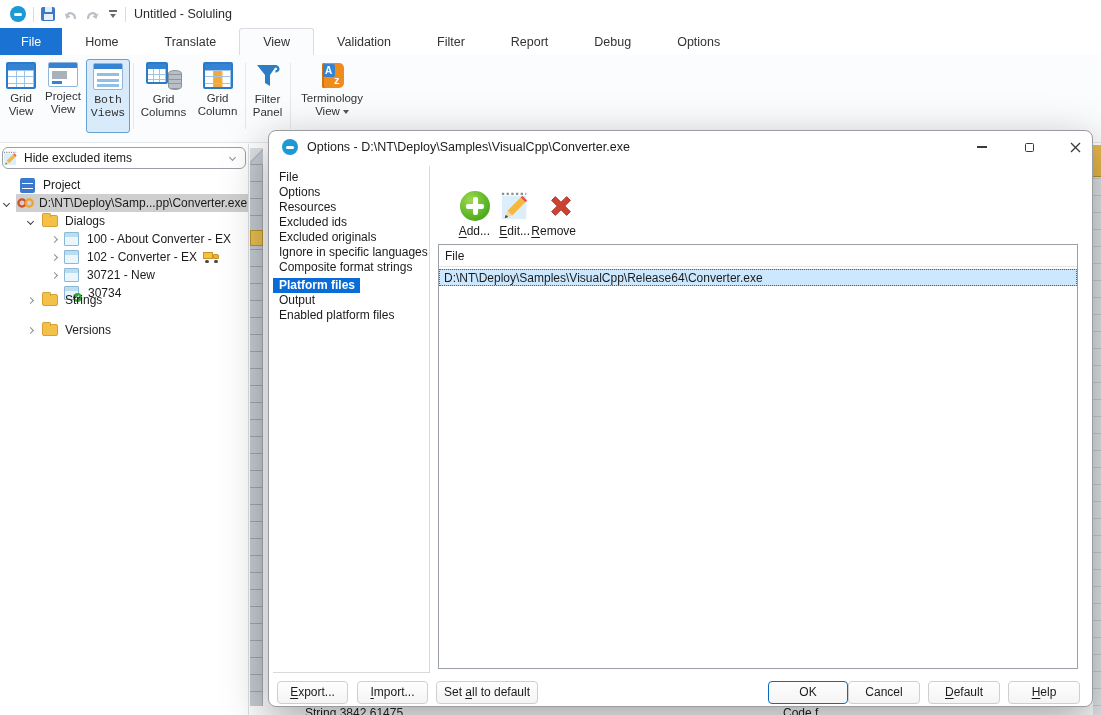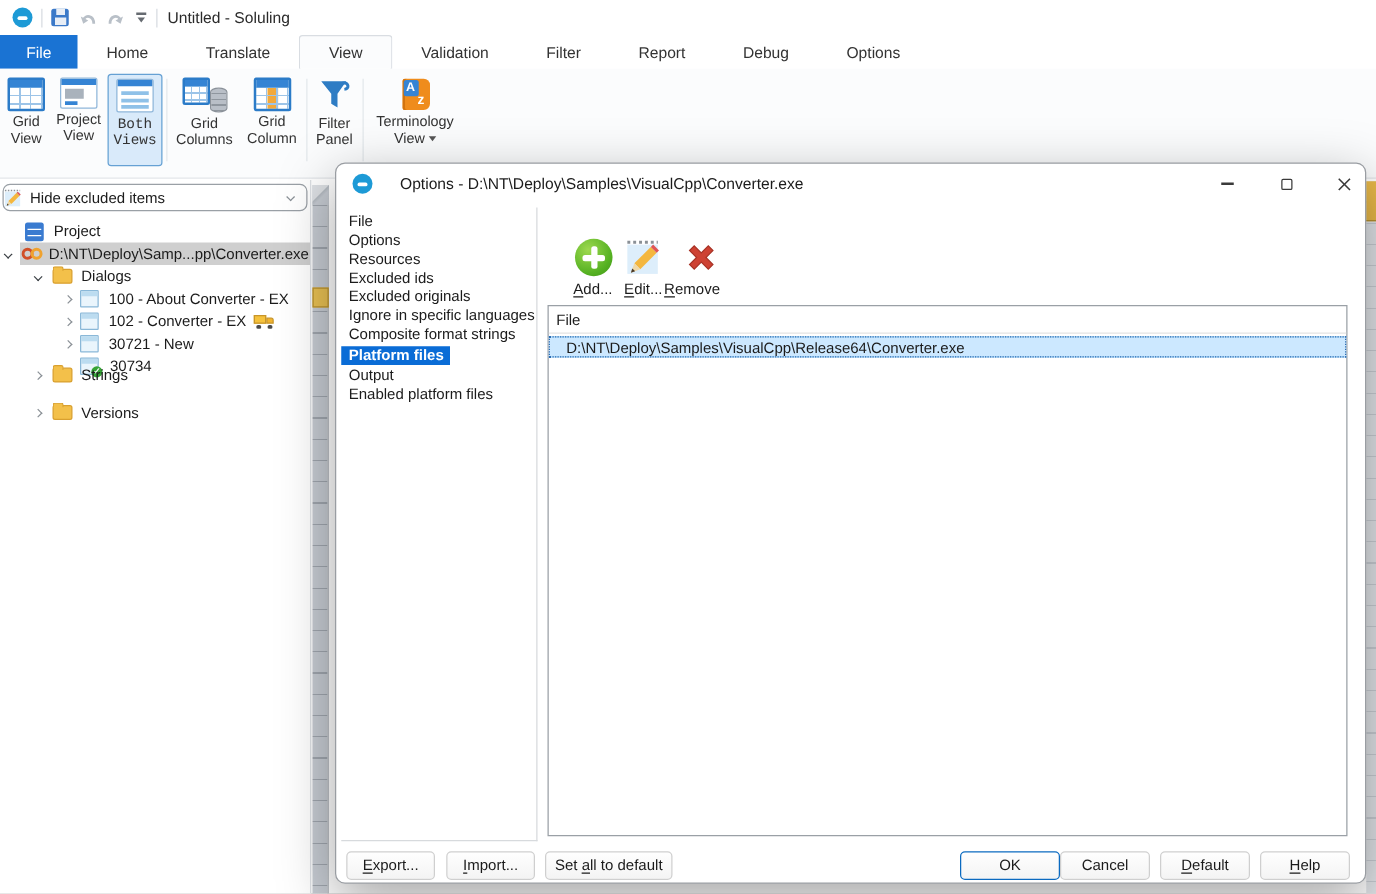--- a/index.html
+++ b/index.html
@@ -104,41 +104,41 @@
     background: repeating-linear-gradient(to bottom, #c6cbd2 0 16px, #9fa5ad 16px 17px); border-right:1px solid #a8adb4; }
   .rowhdrs .corner { position:absolute; left:0; top:0; width:13px; height:16px; background:linear-gradient(135deg,#dde0e4 45%, #b2b8bf 46%, #c6cbd2 60%); }
   .yellowcell { left:250px; top:230px; width:13px; height:16px; background:#e8c053; border:1px solid #bb9330; }
   .rightsliver { left:1093px; top:145px; width:8px; height:570px; background:repeating-linear-gradient(to bottom, #e2e5e9 0 16px, #c8cdd3 16px 17px); }
   .rightsliver .orange { position:absolute; left:0; top:0; width:8px; height:32px; background:#e9b949; border-bottom:1px solid #b8922f; }
   .bottomfrag { left:250px; top:706px; width:843px; height:9px; overflow:hidden; background:#fdfdfd; }
   .bottomfrag span { position:absolute; top:0; font-size:12px; color:#222; }
 
   
   .dlg { left:268px; top:130px; width:825px; height:577px; background:#fff; border:1px solid #999da2; border-radius:8px; box-shadow:0 14px 45px rgba(0,0,0,.35); overflow:hidden; }
-  .dlg-title { position:absolute; left:0; top:0; width:100%; height:32px; display:flex; align-items:center;gap:13px; }
+  .dlg-title { position:absolute; left:0; top:0; width:100%; height:32px; display:flex; align-items:center; }
   .dlg-title .logo { width:16px; height:16px; margin-left:13px; }
   .dlg-title .ttl { font-size:12.5px; margin-left:9px; color:#1b1b1b; }
   .winctl { position:absolute; top:5px; width:32px; height:22px; display:flex; align-items:center; justify-content:center; }
   .ic-min { width:10px; height:1.4px; background:#3a3a3a; }
   .ic-max { width:9px; height:9px; border:1.2px solid #3a3a3a; border-radius:1.5px; }
 
   .cats { position:absolute; left:4px; top:35px; width:157px; height:507px; border-right:1px solid #d7dadd; border-bottom:1px solid #d7dadd; padding-top:4px; }
   .cat { font-size:12px; line-height:15px; padding:0 6px; white-space:nowrap; }
   .cat.sel { display:inline-block; background:#0a6cd6; color:#fff; font-weight:bold; padding-right:5px; }
 
   .instr { position:absolute; left:169px; top:39px; width:648px; font-size:12px; color:#111; }
   .tbtn { position:absolute; top:60px; width:52px; display:flex; flex-direction:column; align-items:flex-end; }
   .tbtn .tlbl { font-size:12px; margin-top:3px; }
   .ic-add { width:30px; height:30px; border-radius:50%; background:radial-gradient(circle at 35% 30%, #9ed94f, #55b122 65%, #3f9416); position:relative; }
   .ic-add::before { content:""; position:absolute; left:13px; top:6px; width:4.5px; height:18px; background:#fff; border-radius:2px; }
   .ic-add::after  { content:""; position:absolute; left:6px; top:13px; width:18px; height:4.5px; background:#fff; border-radius:2px; }
 
   .filelist { position:absolute; left:169px; top:113px; width:640px; height:425px; border:1px solid #9aa0a6; background:#fff; }
   .filelist .hdr { height:22px; line-height:22px; font-size:12px; padding-left:6px; border-bottom:1px solid #e4e4e4; }
-  .filelist .row { margin-top:2px; height:17px; line-height:16px; font-size:12px; padding-left:14px; background:#cce8ff; outline:1px dotted #2b6cb3; outline-offset:-1px; border-top:1px solid #a6d4f5; border-bottom:1px solid #a6d4f5; white-space:nowrap; }
+  .filelist .row { margin-top:2px; height:17px; line-height:16px; font-size:12px; padding-left:5px; background:#cce8ff; outline:1px dotted #2b6cb3; outline-offset:-1px; border-top:1px solid #a6d4f5; border-bottom:1px solid #a6d4f5; white-space:nowrap; }
 
   .btn { position:absolute; top:550px; height:23px; background:linear-gradient(#fefefe,#f4f4f4); border:1px solid #cfcfcf; border-radius:4px; font-size:12px; text-align:center; line-height:21px; color:#1b1b1b; }
   .btn.ok { border:1.5px solid #0b6ac0; }
 
   u { text-underline-offset:2px; }
 </style>
 </head>
 <body>
 
 <div class="stage">
@@ -300,20 +300,24 @@
     </div>
   </div>
 
   <div class="abs rowhdrs">
       <span class="corner"></span>
     </div>
   <div class="abs yellowcell"></div>
   <div class="abs rightsliver">
       <span class="orange"></span>
     </div>
+  <div class="abs bottomfrag">
+    <span style="left:55px">String  3842 61475</span>
+    <span style="left:533px">Code f</span>
+  </div>
 
   <div class="abs dlg">
     <div class="dlg-title">
       <span class="logo"></span>
       <span class="ttl">Options - D:\NT\Deploy\Samples\VisualCpp\Converter.exe</span>
     </div>
     <div class="winctl" style="left:697px">
         <span class="ic-min"></span>
       </div>
     <div class="winctl" style="left:744px">

